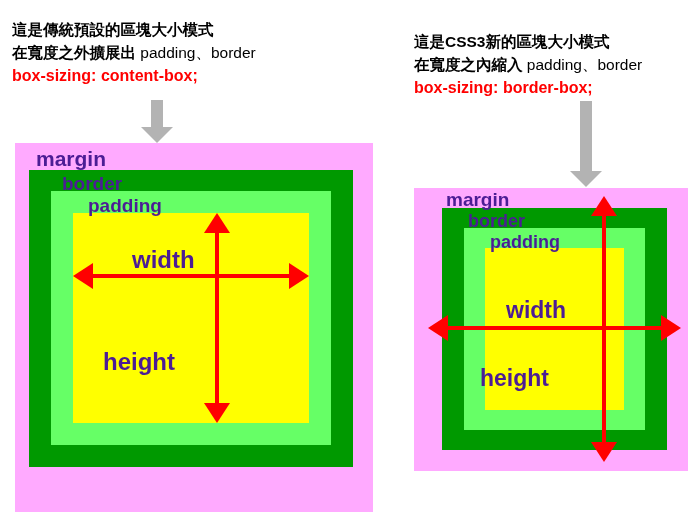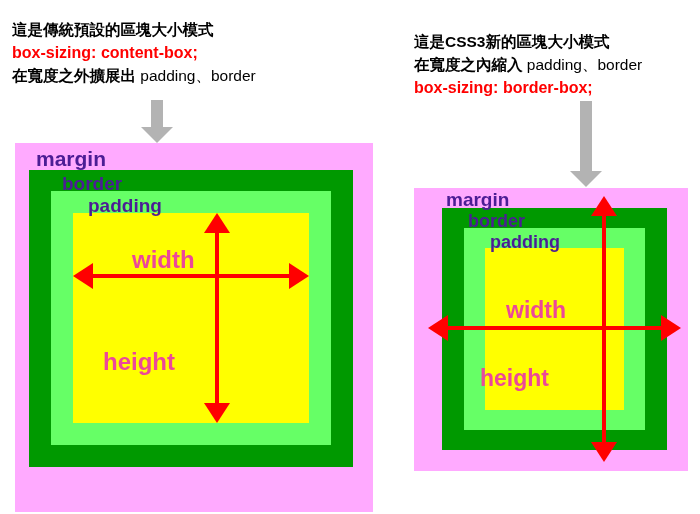--- a/index.html
+++ b/index.html
@@ -52,32 +52,32 @@
   .measure{position:absolute;}
   .measure .line-h{position:absolute;background:#ff0000;height:4px;}
   .measure .line-v{position:absolute;background:#ff0000;width:4px;}
   .arrowhead{position:absolute;width:0;height:0;}
   .arrowhead.left{border-top:13px solid transparent;border-bottom:13px solid transparent;border-right:20px solid #ff0000;}
   .arrowhead.right{border-top:13px solid transparent;border-bottom:13px solid transparent;border-left:20px solid #ff0000;}
   .arrowhead.up{border-left:13px solid transparent;border-right:13px solid transparent;border-bottom:20px solid #ff0000;}
   .arrowhead.down{border-left:13px solid transparent;border-right:13px solid transparent;border-top:20px solid #ff0000;}
 
   .dim-label{
-    position:absolute;font-weight:bold;color:#ec4899;white-space:nowrap;line-height:1;
+    position:absolute;font-weight:bold;color:#4c1d95;white-space:nowrap;line-height:1;
   }
 </style>
 </head>
 <body>
 
 <div class="stage">
 
   <div class="caption" id="caption-left">
     <div class="cap-line bold-cjk">這是傳統預設的區塊大小模式</div>
+    <div class="cap-line"><span class="bold-cjk" style="font-weight:bold">在寬度之外擴展出</span><span class="thin"> padding、border</span></div>
     <div class="cap-line code">box-sizing: content-box;</div>
-    <div class="cap-line"><span class="bold-cjk" style="font-weight:bold">在寬度之外擴展出</span><span class="thin"> padding、border</span></div>
   </div>
 
   <div class="caption" id="caption-right">
     <div class="cap-line bold-cjk">這是CSS3新的區塊大小模式</div>
     <div class="cap-line"><span style="font-weight:bold">在寬度之內縮入</span><span class="thin"> padding、border</span></div>
     <div class="cap-line code">box-sizing: border-box;</div>
   </div>
 
   <div class="gray-arrow" style="left:141px;top:100px;width:32px;height:43px;">
     <div class="shaft" style="width:12px;height:30px;"></div>

